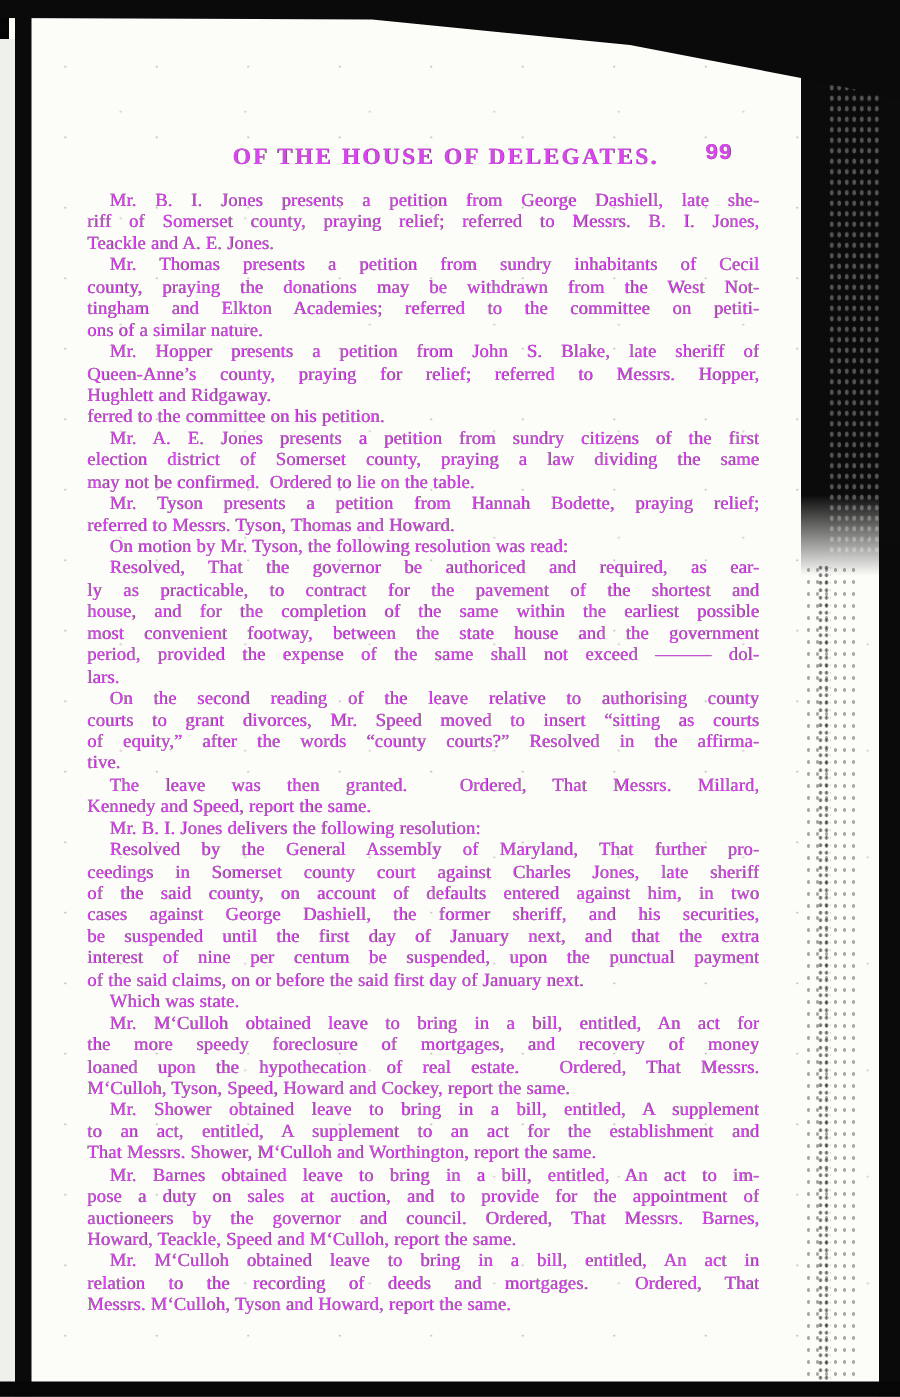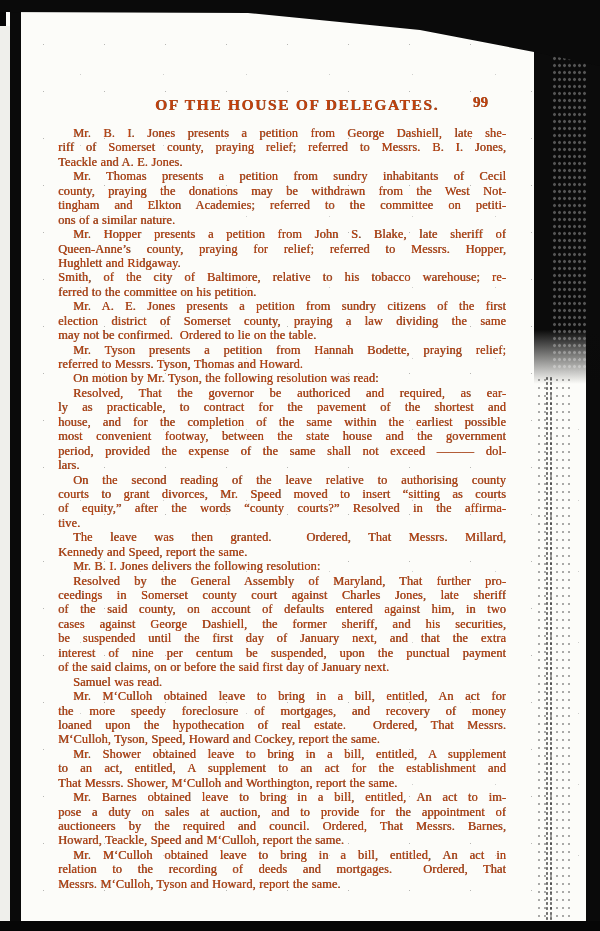--- a/index.html
+++ b/index.html
@@ -46,30 +46,30 @@
   #right-noise-col{
     position:absolute;left:545px;top:376px;width:9px;height:544px;
     background-image:radial-gradient(rgba(10,10,10,.9) .9px, transparent 1.2px);
     background-size:4px 5px;opacity:.65;
   }
   #bottom-band{position:absolute;left:0;top:921px;width:600px;height:10px;background:#060606;}
 
   
   #textblock{
     position:absolute;left:58px;top:86px;width:448px;
-    color:#c2410c;font-size:12.4px;
+    color:#d946ef;font-size:12.4px;
     text-shadow:.4px .2px .3px rgba(28,20,10,.7);
     word-spacing:.2px;letter-spacing:.1px;
   }
   .pagehead{position:relative;padding-top:10px;height:18px;margin-bottom:12px;}
   .pagehead .title{
     display:block;text-align:center;margin-left:30px;
     font-weight:bold;font-size:15.5px;letter-spacing:1.6px;
   }
-  .pagehead .pagenum{position:absolute;right:18px;top:8px;font-weight:bold;font-size:15px;}
+  .pagehead .pagenum{position:absolute;right:18px;top:8px;font-weight:bold;font-size:15px;font-family:Liberation Mono, monospace;}
   .para{margin:0;}
   .line{
     line-height:14.45px;height:14.45px;overflow:hidden;
     text-align:justify;
   }
   .line.j::after{content:"";display:inline-block;width:100%;height:0;}
   .line.first{text-indent:15px;}
   .line.last{text-align:left;}
 </style>
 </head>
@@ -95,21 +95,20 @@
         <div class="line j">county, praying the donations may be withdrawn from the West Not-</div>
         <div class="line j">tingham and Elkton Academies; referred to the committee on petiti-</div>
         <div class="line last">ons of a similar nature.</div>
       </div>
       <div class="para">
         <div class="line first j">Mr. Hopper presents a petition from John S. Blake, late sheriff of</div>
         <div class="line j">Queen-Anne’s county, praying for relief; referred to Messrs. Hopper,</div>
         <div class="line last">Hughlett and Ridgaway.</div>
       </div>
       <div class="para">
-        <div class="line j">Smith, of the city of Baltimore, relative to his tobacco warehouse; re-</div>
         <div class="line last">ferred to the committee on his petition.</div>
       </div>
       <div class="para">
         <div class="line first j">Mr. A. E. Jones presents a petition from sundry citizens of the first</div>
         <div class="line j">election district of Somerset county, praying a law dividing the same</div>
         <div class="line last">may not be confirmed.&nbsp; Ordered to lie on the table.</div>
       </div>
       <div class="para">
         <div class="line first j">Mr. Tyson presents a petition from Hannah Bodette, praying relief;</div>
         <div class="line last">referred to Messrs. Tyson, Thomas and Howard.</div>
@@ -141,37 +140,37 @@
       <div class="para">
         <div class="line first j">Resolved by the General Assembly of Maryland, That further pro-</div>
         <div class="line j">ceedings in Somerset county court against Charles Jones, late sheriff</div>
         <div class="line j">of the said county, on account of defaults entered against him, in two</div>
         <div class="line j">cases against George Dashiell, the former sheriff, and his securities,</div>
         <div class="line j">be suspended until the first day of January next, and that the extra</div>
         <div class="line j">interest of nine per centum be suspended, upon the punctual payment</div>
         <div class="line last">of the said claims, on or before the said first day of January next.</div>
       </div>
       <div class="para">
-        <div class="line first last">Samuel was read.</div>
+        <div class="line first last">Which was state.</div>
       </div>
       <div class="para">
         <div class="line first j">Mr. M‘Culloh obtained leave to bring in a bill, entitled, An act for</div>
         <div class="line j">the more speedy foreclosure of mortgages, and recovery of money</div>
         <div class="line j">loaned upon the hypothecation of real estate.&nbsp; Ordered, That Messrs.</div>
         <div class="line last">M‘Culloh, Tyson, Speed, Howard and Cockey, report the same.</div>
       </div>
       <div class="para">
         <div class="line first j">Mr. Shower obtained leave to bring in a bill, entitled, A supplement</div>
         <div class="line j">to an act, entitled, A supplement to an act for the establishment and</div>
         <div class="line last">That Messrs. Shower, M‘Culloh and Worthington, report the same.</div>
       </div>
       <div class="para">
         <div class="line first j">Mr. Barnes obtained leave to bring in a bill, entitled, An act to im-</div>
         <div class="line j">pose a duty on sales at auction, and to provide for the appointment of</div>
-        <div class="line j">auctioneers by the required and council. Ordered, That Messrs. Barnes,</div>
+        <div class="line j">auctioneers by the governor and council. Ordered, That Messrs. Barnes,</div>
         <div class="line last">Howard, Teackle, Speed and M‘Culloh, report the same.</div>
       </div>
       <div class="para">
         <div class="line first j">Mr. M‘Culloh obtained leave to bring in a bill, entitled, An act in</div>
         <div class="line j">relation to the recording of deeds and mortgages.&nbsp; Ordered, That</div>
         <div class="line last">Messrs. M‘Culloh, Tyson and Howard, report the same.</div>
       </div>
     </div>
 
   <div id="left-margin"></div>

